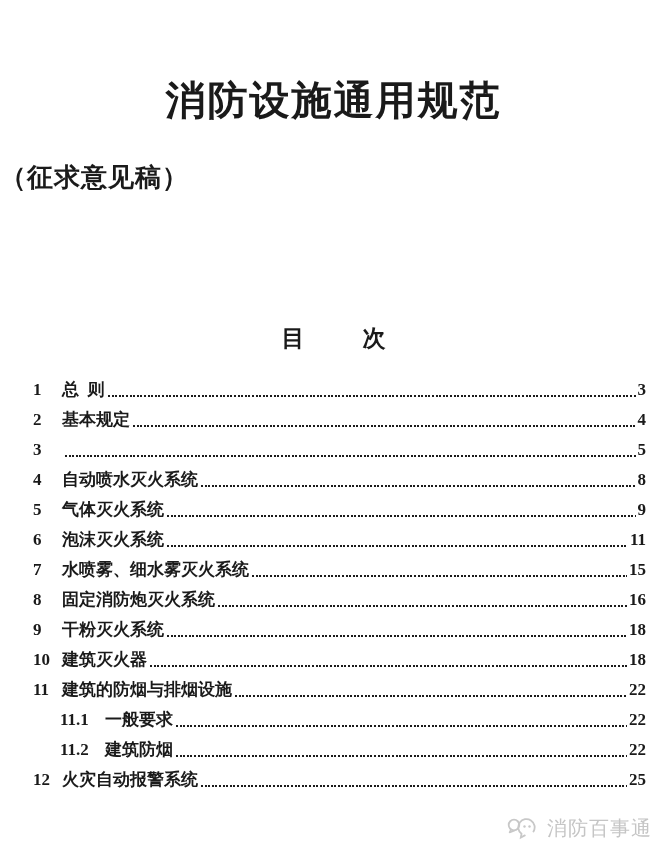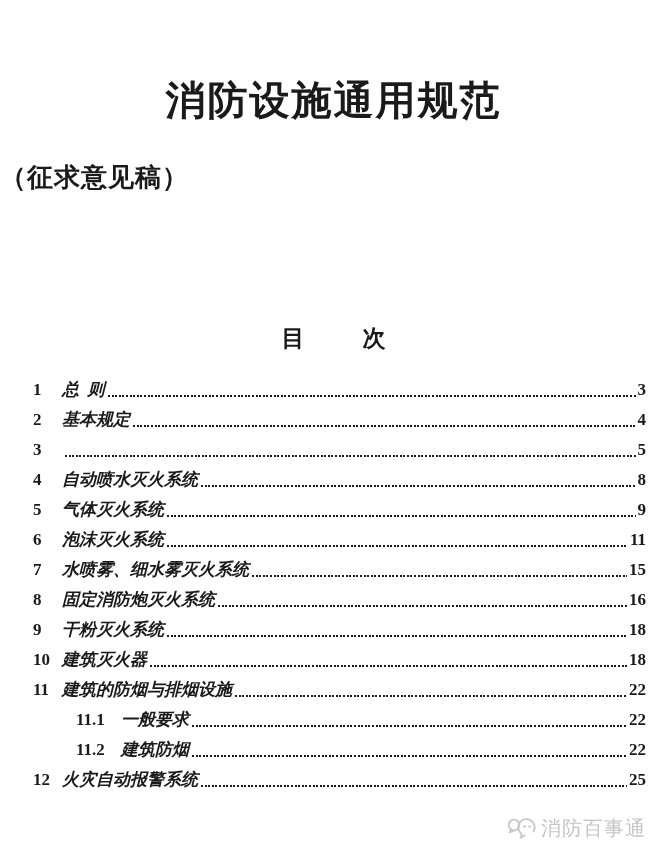--- a/index.html
+++ b/index.html
@@ -57,42 +57,42 @@
   .toc-row {
     display: flex;
     align-items: flex-end;
     font-size: 17px;
     font-weight: 700;
     line-height: 18px;
     height: 18px;
     margin-bottom: 12px;
   }
   .toc-num { flex: 0 0 29px; }
-  .toc-row.level-2 { margin-left: 43px; }
+  .toc-row.level-2 { margin-left: 27px; }
   .toc-row.level-2 .toc-num { flex: 0 0 45px; }
-  .toc-title { flex: 0 0 auto; white-space: pre; font-style: italic; }
+  .toc-title { flex: 0 0 auto; white-space: pre; }
   .dot-leader {
     flex: 1 1 auto;
     height: 2.5px;
     margin: 0 2px 2px 3px;
     background-image: repeating-linear-gradient(90deg, #1a1a1a 0 2px, transparent 2px 3.6px);
   }
   .toc-page { flex: 0 0 auto; }
   .appendix-row {
     font-size: 17px;
     font-weight: 700;
     line-height: 18px;
   }
   .watermark {
     position: absolute;
     top: 816px;
     left: 506px;
     display: flex;
     align-items: center;
-    gap: 5px;
+    gap: 11px;
     color: #c5c5c5;
     font-size: 20px;
     line-height: 1;
     letter-spacing: 1px;
     font-family: "Liberation Sans", sans-serif;
     white-space: nowrap;
   }
   .watermark svg { display: block; }
 </style>
 </head>

